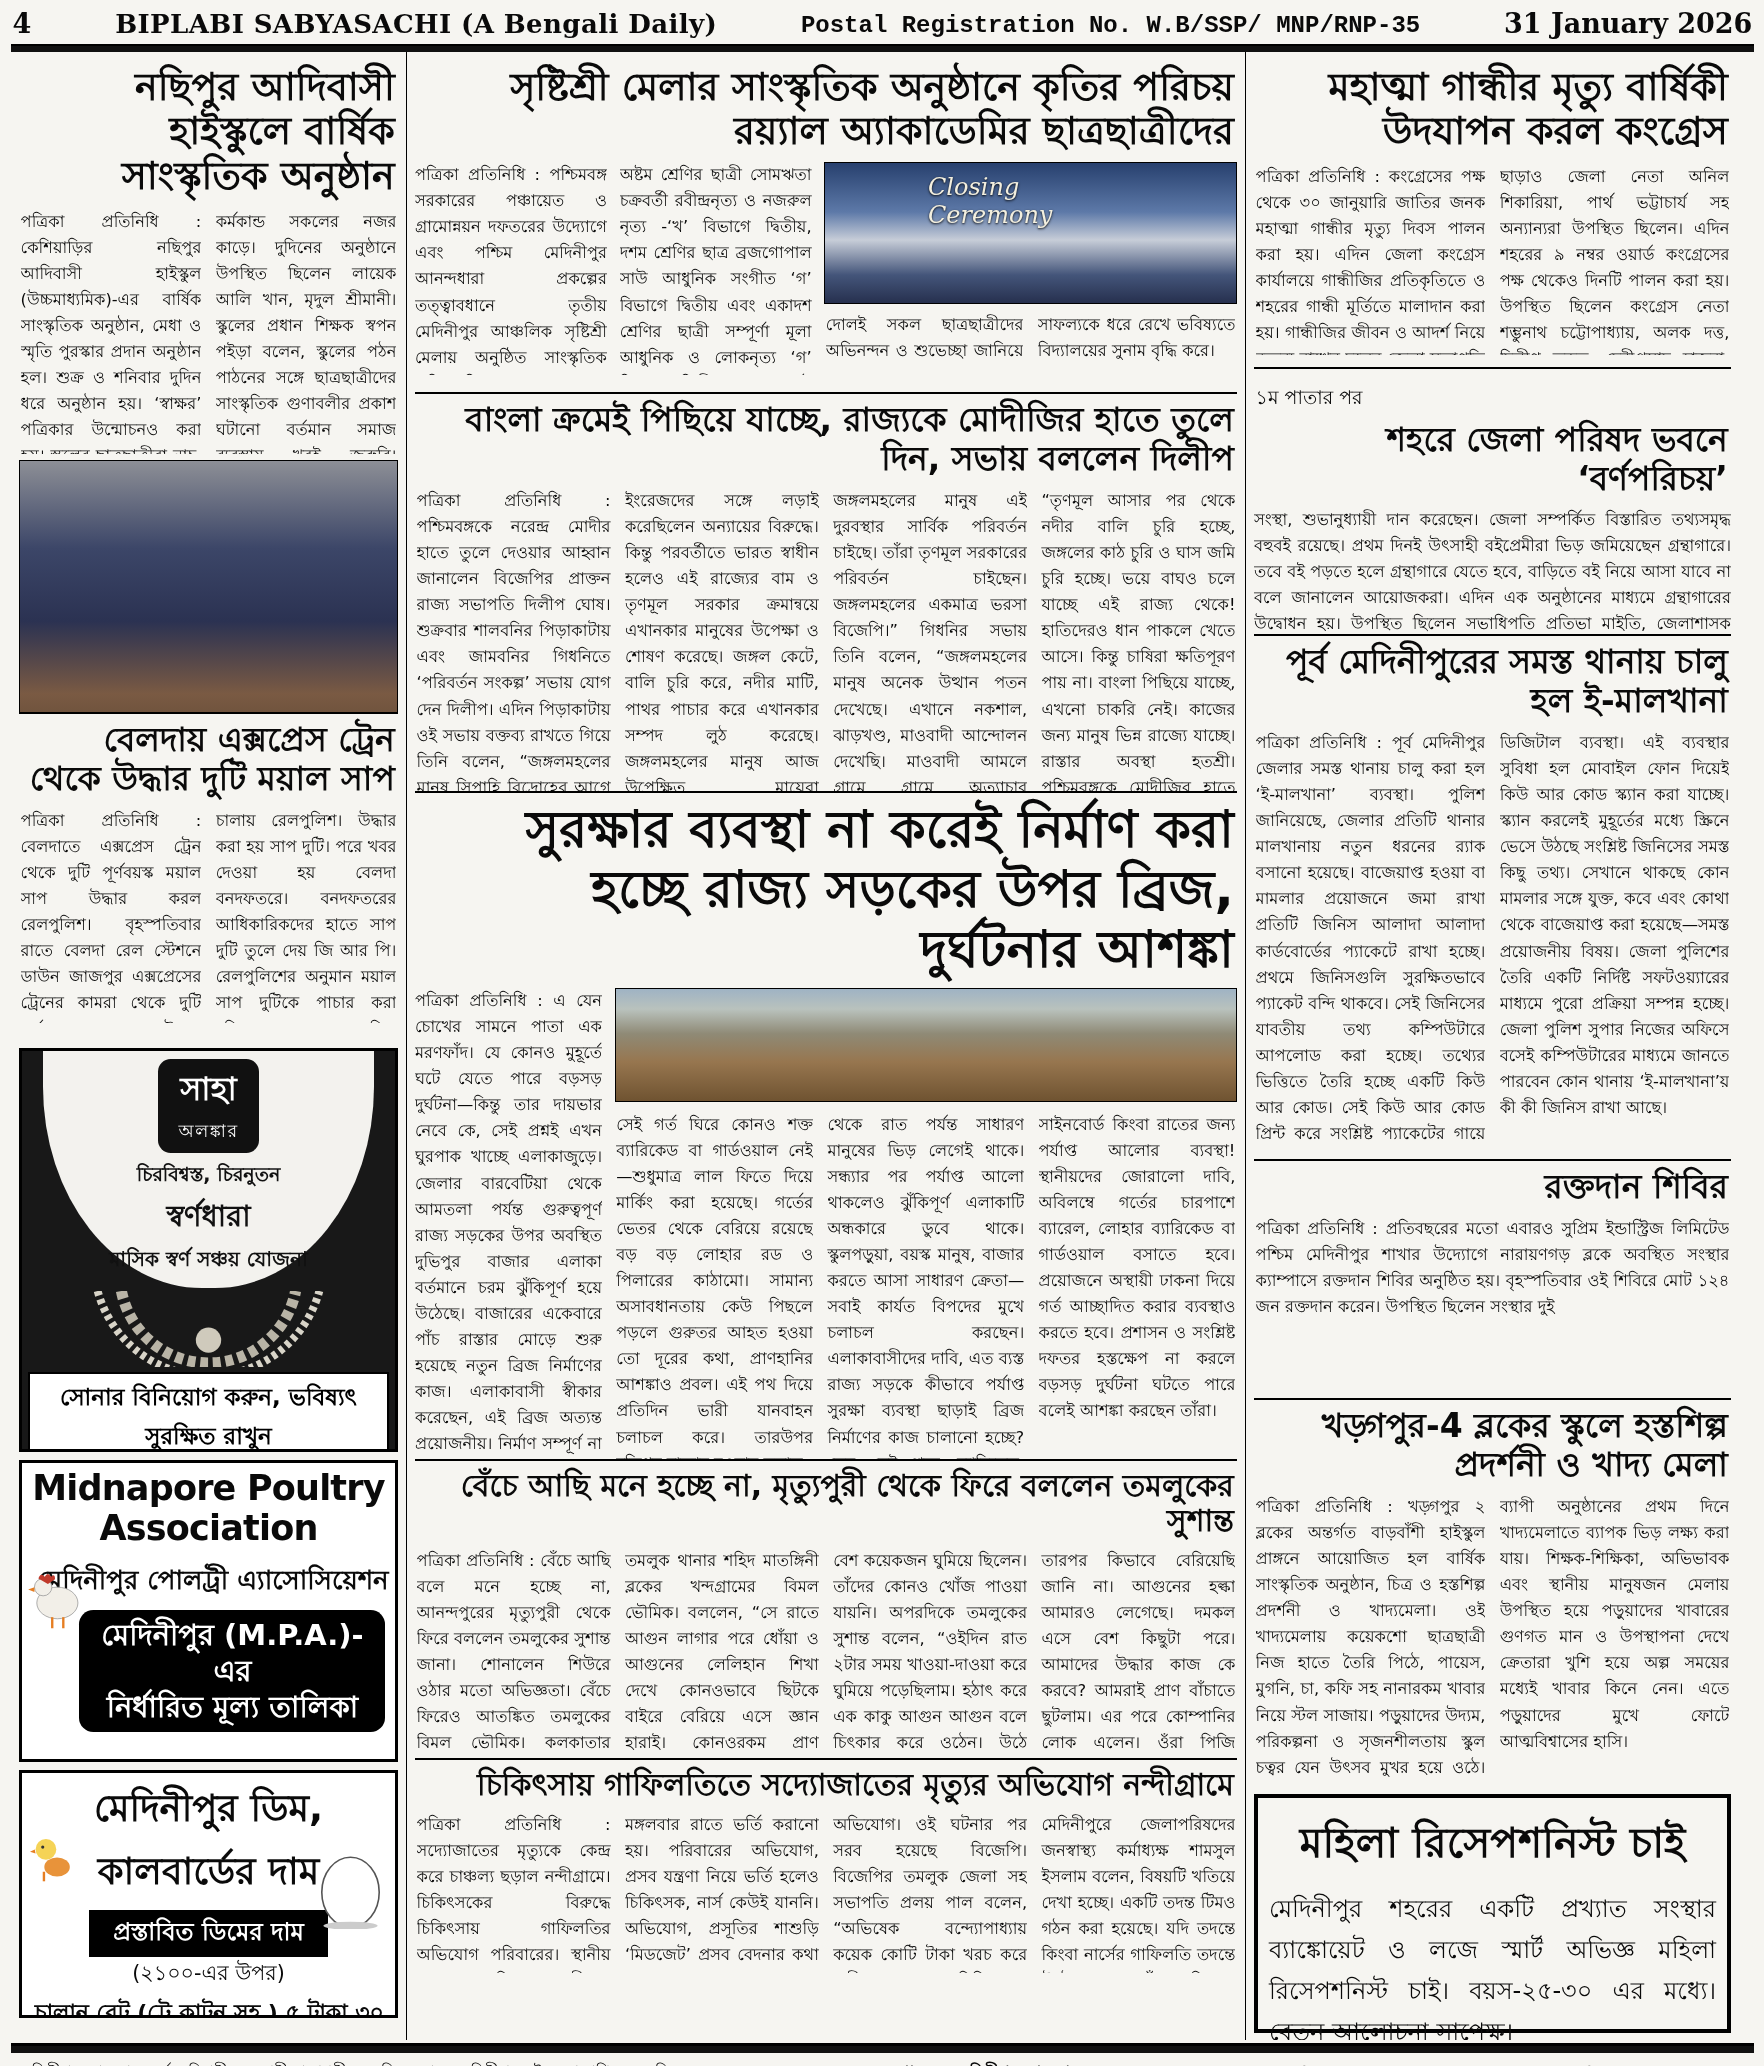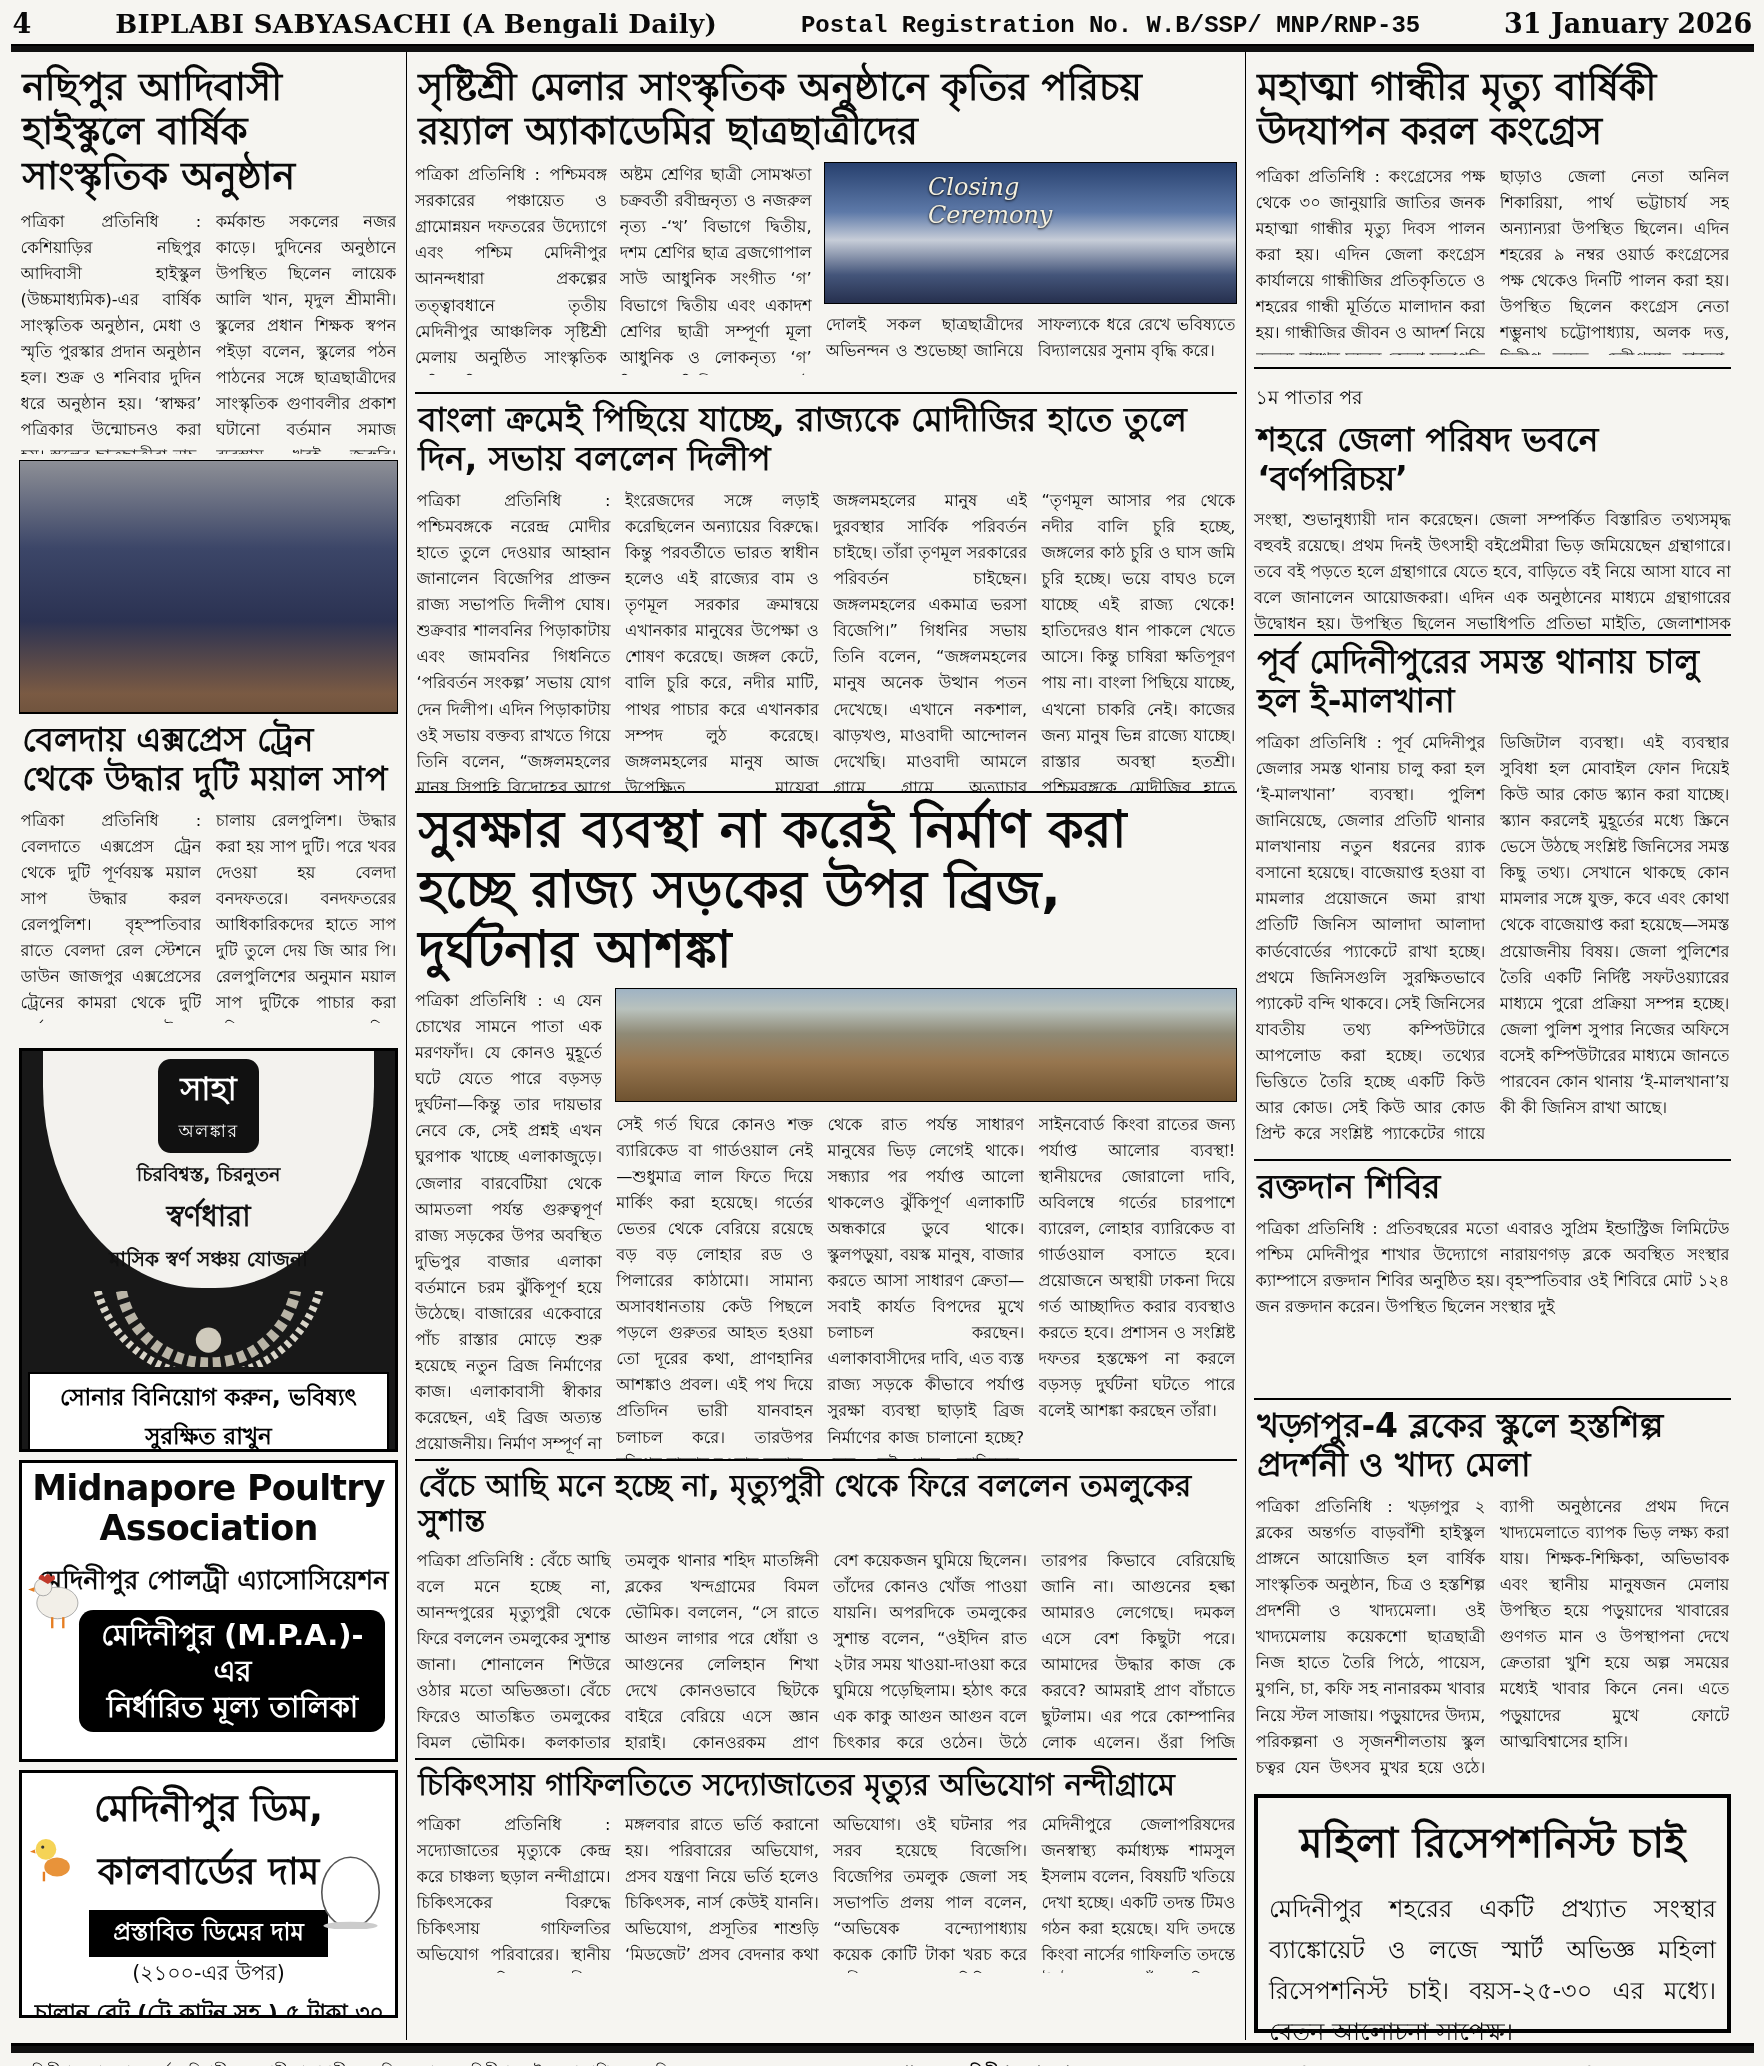--- a/index.html
+++ b/index.html
@@ -21,21 +21,21 @@
   .mast-rule { border-top: 2.4px solid #000; border-bottom: 6.4px solid #111; height: 10.3px; }
 
   
   .main { flex: 1; display: grid; grid-template-columns: 395px 840px 493px; }
   .colblock { padding: 6.4px 8px; overflow: hidden; }
   .colblock.mid { border-left: 1.6px solid #000; border-right: 1.6px solid #000; }
 
   .article { overflow: hidden; position: relative; }
   .article + .article { border-top: 2.4px solid #000; }
   .kicker { font-size: 19px; padding: 4.8px 1.6px 0 1.6px; margin-top: 9px; }
-  h2.head { text-align: left; font-weight: bold; line-height: 1.18; padding: 6.4px 3.2px 8px 3.2px; }
+  h2.head { text-align: right; font-weight: bold; line-height: 1.18; padding: 6.4px 3.2px 8px 3.2px; }
   .h-xl { font-size: 51px; line-height: 1.15; }
   .h-lg { font-size: 38px; }
   .h-md { font-size: 33px; }
   .h-sm { font-size: 30px; }
   .cols { display: flex; gap: 14.3px; padding: 1.6px 1.6px 6.4px 1.6px; }
   .col { flex: 1; font-size: 16.3px; line-height: 1.6; text-align: justify; overflow: hidden; }
   .col::first-letter {}
 
   
   .photo { position: relative; border: 1.6px solid #000; overflow: hidden; }

